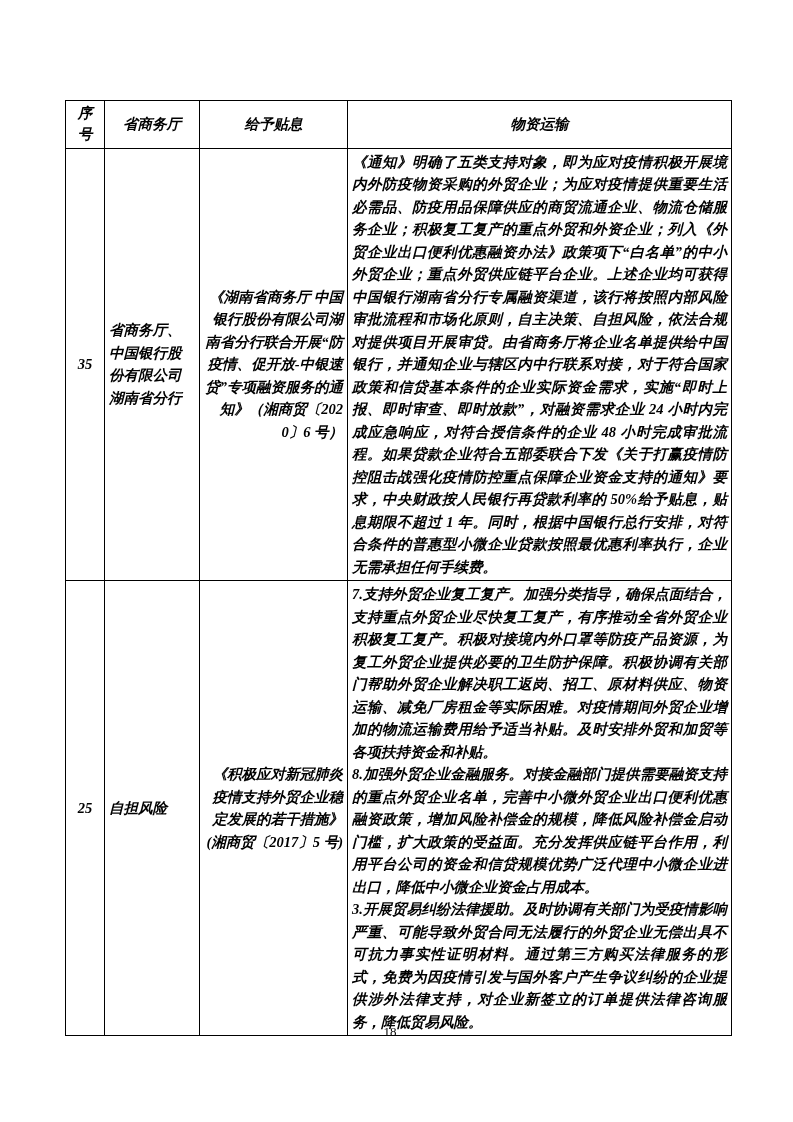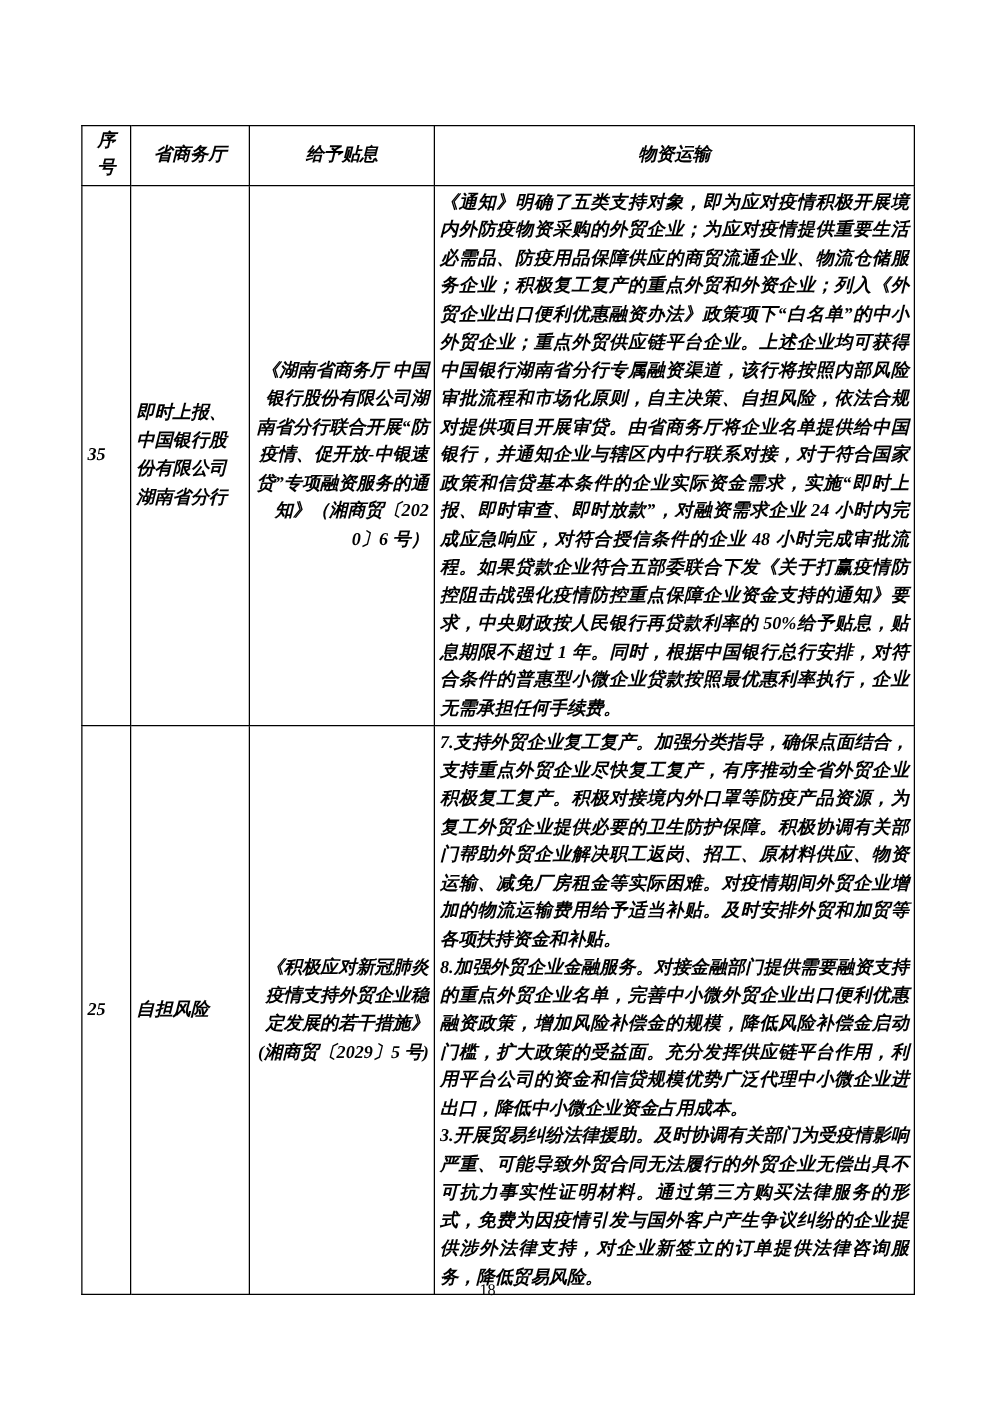--- a/index.html
+++ b/index.html
@@ -48,20 +48,21 @@
   th {
     text-align: center;
     vertical-align: middle;
   }
   th .narrow-wrap {
     display: inline-block;
     width: 1.05em;
     line-height: 21px;
   }
   td.cell-no {
+    text-align: center;
     vertical-align: middle;
   }
   td.cell-agency {
     text-align: left;
     vertical-align: middle;
     padding-left: 7px;
     padding-right: 4px;
   }
   td.cell-title {
     text-align: right;
@@ -104,31 +105,31 @@
     <tbody>
       <tr class="header-row">
         <th><span class="narrow-wrap">序号</span></th>
         <th><span>省商务厅</span></th>
         <th><span>给予贴息</span></th>
         <th><span>物资运输</span></th>
       </tr>
 
       <tr class="row-35">
         <td class="cell-no">35</td>
-        <td class="cell-agency">即时上报、中国银行股份有限公司湖南省分行</td>
+        <td class="cell-agency">省商务厅、中国银行股份有限公司湖南省分行</td>
         <td class="cell-title">《湖南省商务厅 中国银行股份有限公司湖南省分行联合开展“防疫情、促开放-中银速贷”专项融资服务的通知》（湘商贸〔2020〕6 号）</td>
         <td class="cell-content">
           <p>《通知》明确了五类支持对象，即为应对疫情积极开展境内外防疫物资采购的外贸企业；为应对疫情提供重要生活必需品、防疫用品保障供应的商贸流通企业、物流仓储服务企业；积极复工复产的重点外贸和外资企业；列入《外贸企业出口便利优惠融资办法》政策项下“白名单”的中小外贸企业；重点外贸供应链平台企业。上述企业均可获得中国银行湖南省分行专属融资渠道，该行将按照内部风险审批流程和市场化原则，自主决策、自担风险，依法合规对提供项目开展审贷。由省商务厅将企业名单提供给中国银行，并通知企业与辖区内中行联系对接，对于符合国家政策和信贷基本条件的企业实际资金需求，实施“即时上报、即时审查、即时放款”，对融资需求企业 24 小时内完成应急响应，对符合授信条件的企业 48 小时完成审批流程。如果贷款企业符合五部委联合下发《关于打赢疫情防控阻击战强化疫情防控重点保障企业资金支持的通知》要求，中央财政按人民银行再贷款利率的 50%给予贴息，贴息期限不超过 1 年。同时，根据中国银行总行安排，对符合条件的普惠型小微企业贷款按照最优惠利率执行，企业无需承担任何手续费。</p>
         </td>
       </tr>
 
       <tr class="row-36">
         <td class="cell-no">25</td>
         <td class="cell-agency">自担风险</td>
-        <td class="cell-title">《积极应对新冠肺炎疫情支持外贸企业稳定发展的若干措施》(湘商贸〔2029〕5 号)</td>
+        <td class="cell-title">《积极应对新冠肺炎疫情支持外贸企业稳定发展的若干措施》(湘商贸〔2017〕5 号)</td>
         <td class="cell-content">
           <p>7.支持外贸企业复工复产。加强分类指导，确保点面结合，支持重点外贸企业尽快复工复产，有序推动全省外贸企业积极复工复产。积极对接境内外口罩等防疫产品资源，为复工外贸企业提供必要的卫生防护保障。积极协调有关部门帮助外贸企业解决职工返岗、招工、原材料供应、物资运输、减免厂房租金等实际困难。对疫情期间外贸企业增加的物流运输费用给予适当补贴。及时安排外贸和加贸等各项扶持资金和补贴。</p>
           <p>8.加强外贸企业金融服务。对接金融部门提供需要融资支持的重点外贸企业名单，完善中小微外贸企业出口便利优惠融资政策，增加风险补偿金的规模，降低风险补偿金启动门槛，扩大政策的受益面。充分发挥供应链平台作用，利用平台公司的资金和信贷规模优势广泛代理中小微企业进出口，降低中小微企业资金占用成本。</p>
           <p>3.开展贸易纠纷法律援助。及时协调有关部门为受疫情影响严重、可能导致外贸合同无法履行的外贸企业无偿出具不可抗力事实性证明材料。通过第三方购买法律服务的形式，免费为因疫情引发与国外客户产生争议纠纷的企业提供涉外法律支持，对企业新签立的订单提供法律咨询服务，降低贸易风险。</p>
         </td>
       </tr>
     </tbody>
   </table>
 
   <div class="page-number">18</div>

